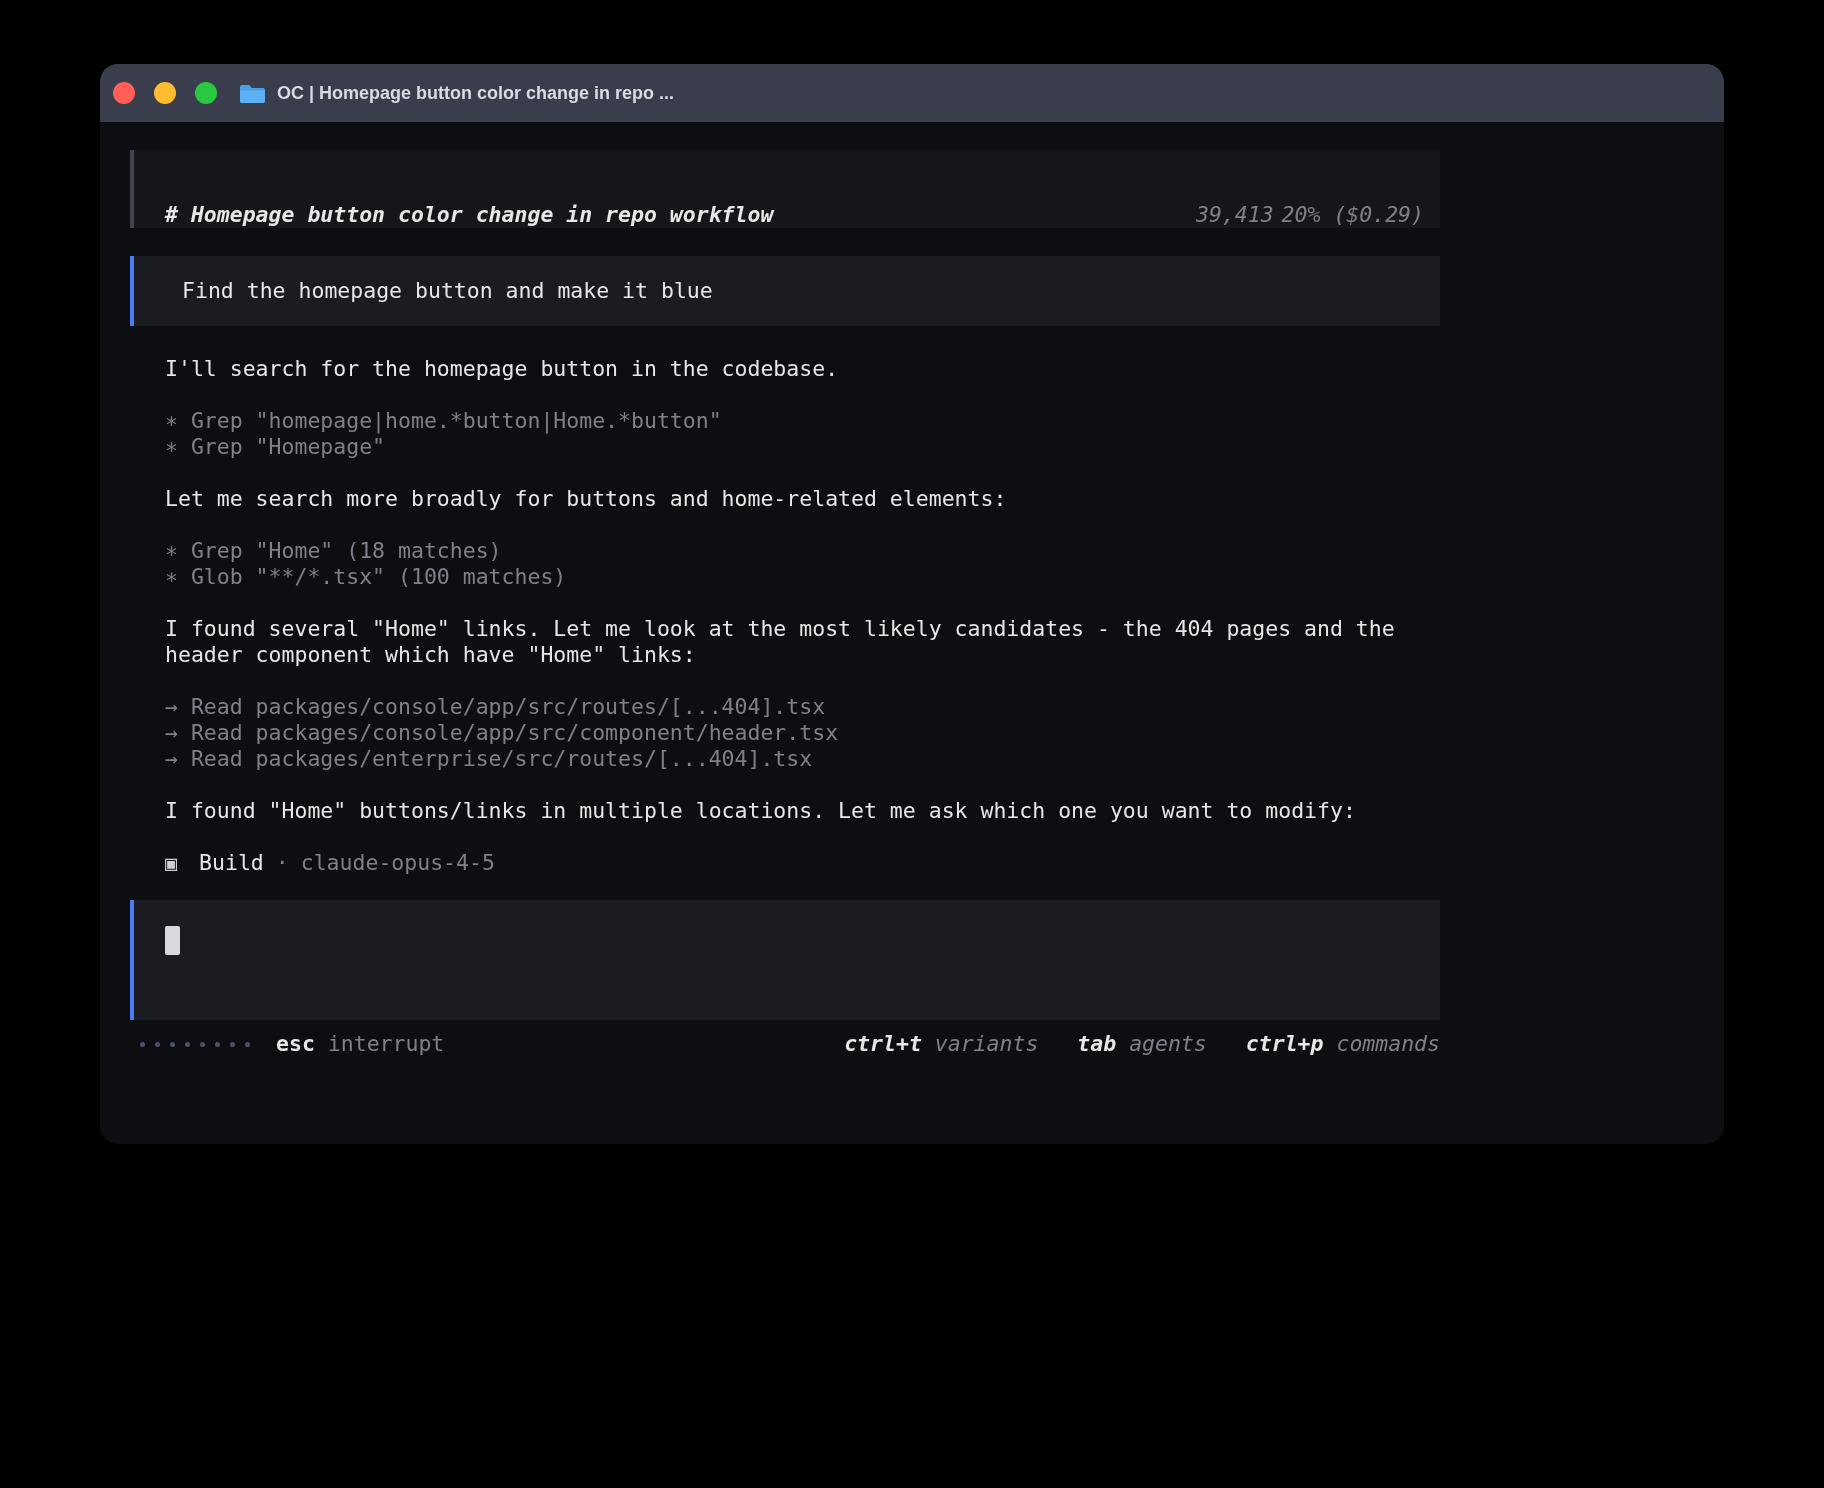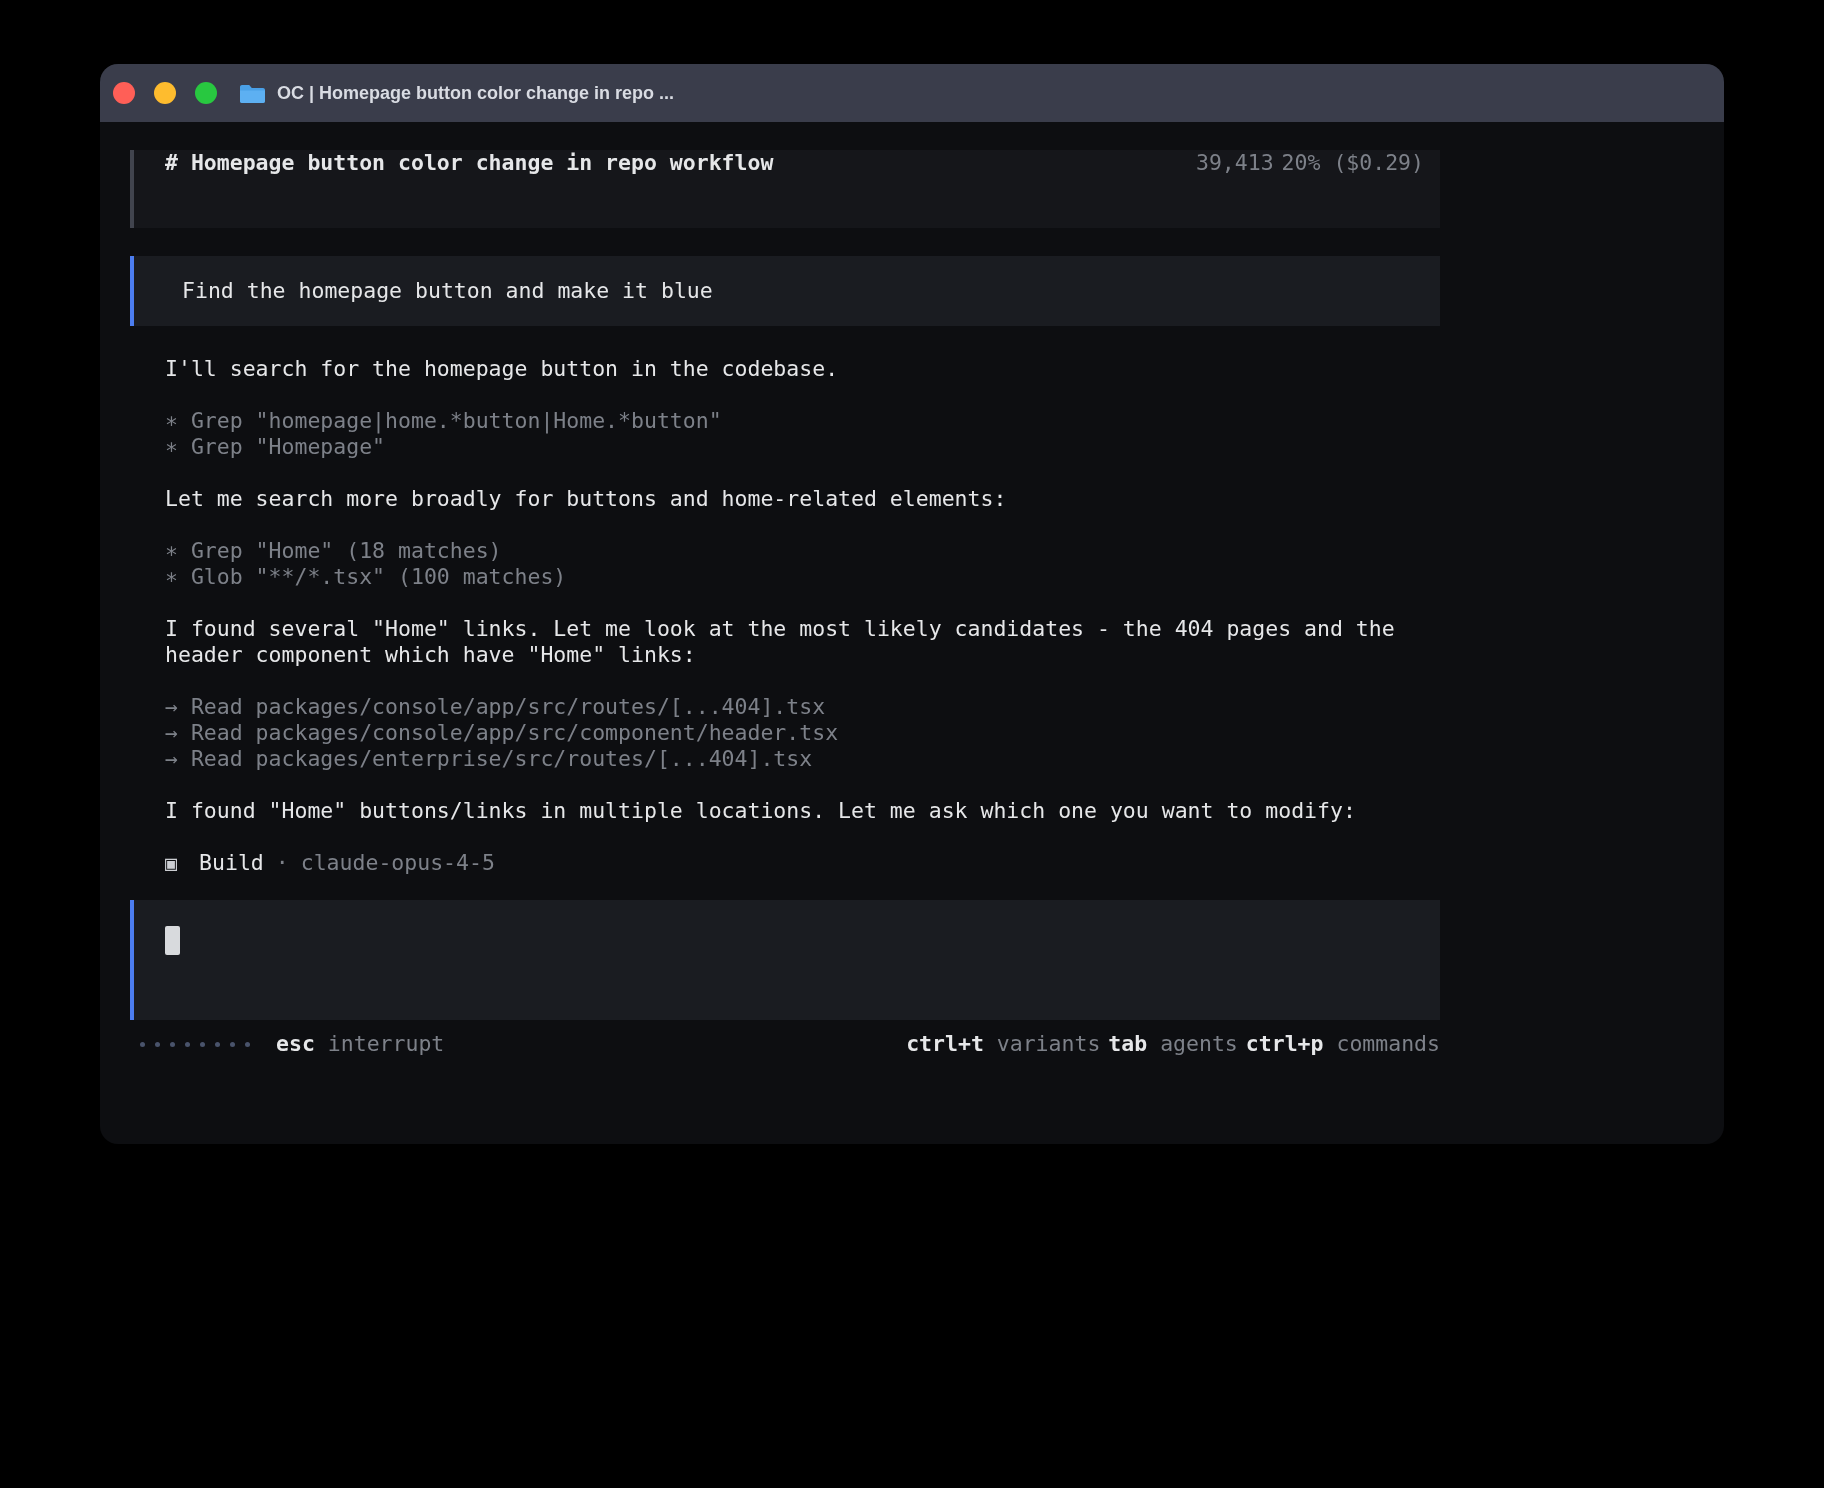--- a/index.html
+++ b/index.html
@@ -55,23 +55,24 @@
   .screen{
     padding:28px 0 0 30px;
     font-size:21.5px;line-height:26px;
     color:var(--fg);
   }
   .content{width:1310px;}
   .session-header{
     height:78px;
     background:var(--block-bg);
     border-left:4px solid var(--border-gray);
-    display:flex;align-items:flex-start;justify-content:space-between;
+    display:flex;align-items:flex-end;justify-content:space-between;
     padding:0 16px 0 31px;
     margin-bottom:28px;
+    font-style:italic;
   }
   .session-title{font-weight:700;white-space:nowrap;}
   .session-stats{color:var(--muted);display:flex;gap:8px;white-space:nowrap;}
   .user-msg{
     height:70px;
     background:var(--panel-bg);
     border-left:4px solid var(--accent);
     display:flex;align-items:center;
     padding-left:48px;
     margin-bottom:30px;
@@ -110,21 +111,21 @@
     margin-top:11px;
     display:flex;align-items:center;justify-content:space-between;
     padding-left:10px;
   }
   .sb-left{display:flex;align-items:center;}
   .spinner{display:flex;gap:10px;align-items:center;}
   .dot{width:5px;height:5px;border-radius:50%;background:var(--dot);}
   .hint{white-space:pre;margin-left:26px;}
   .hint .key{font-weight:700;color:var(--fg);}
   .hint .lbl{color:var(--muted);}
-  .sb-right{display:flex;gap:8px;}
+  .sb-right{display:flex;gap:39px;font-style:italic;}
   .sb-right .hint{margin-left:0;}
 </style>
 </head>
 <body>
 
 <div class="window">
 
   <div class="titlebar">
     <div class="lights">
       <span class="light red"></span>

